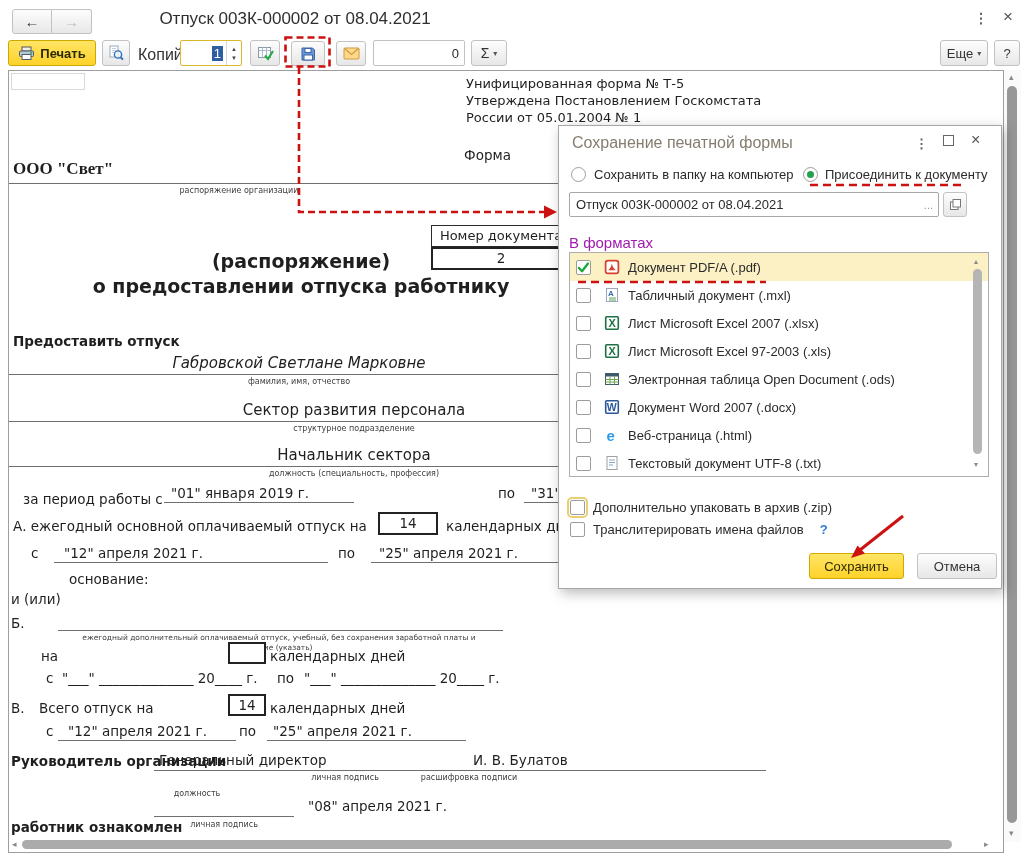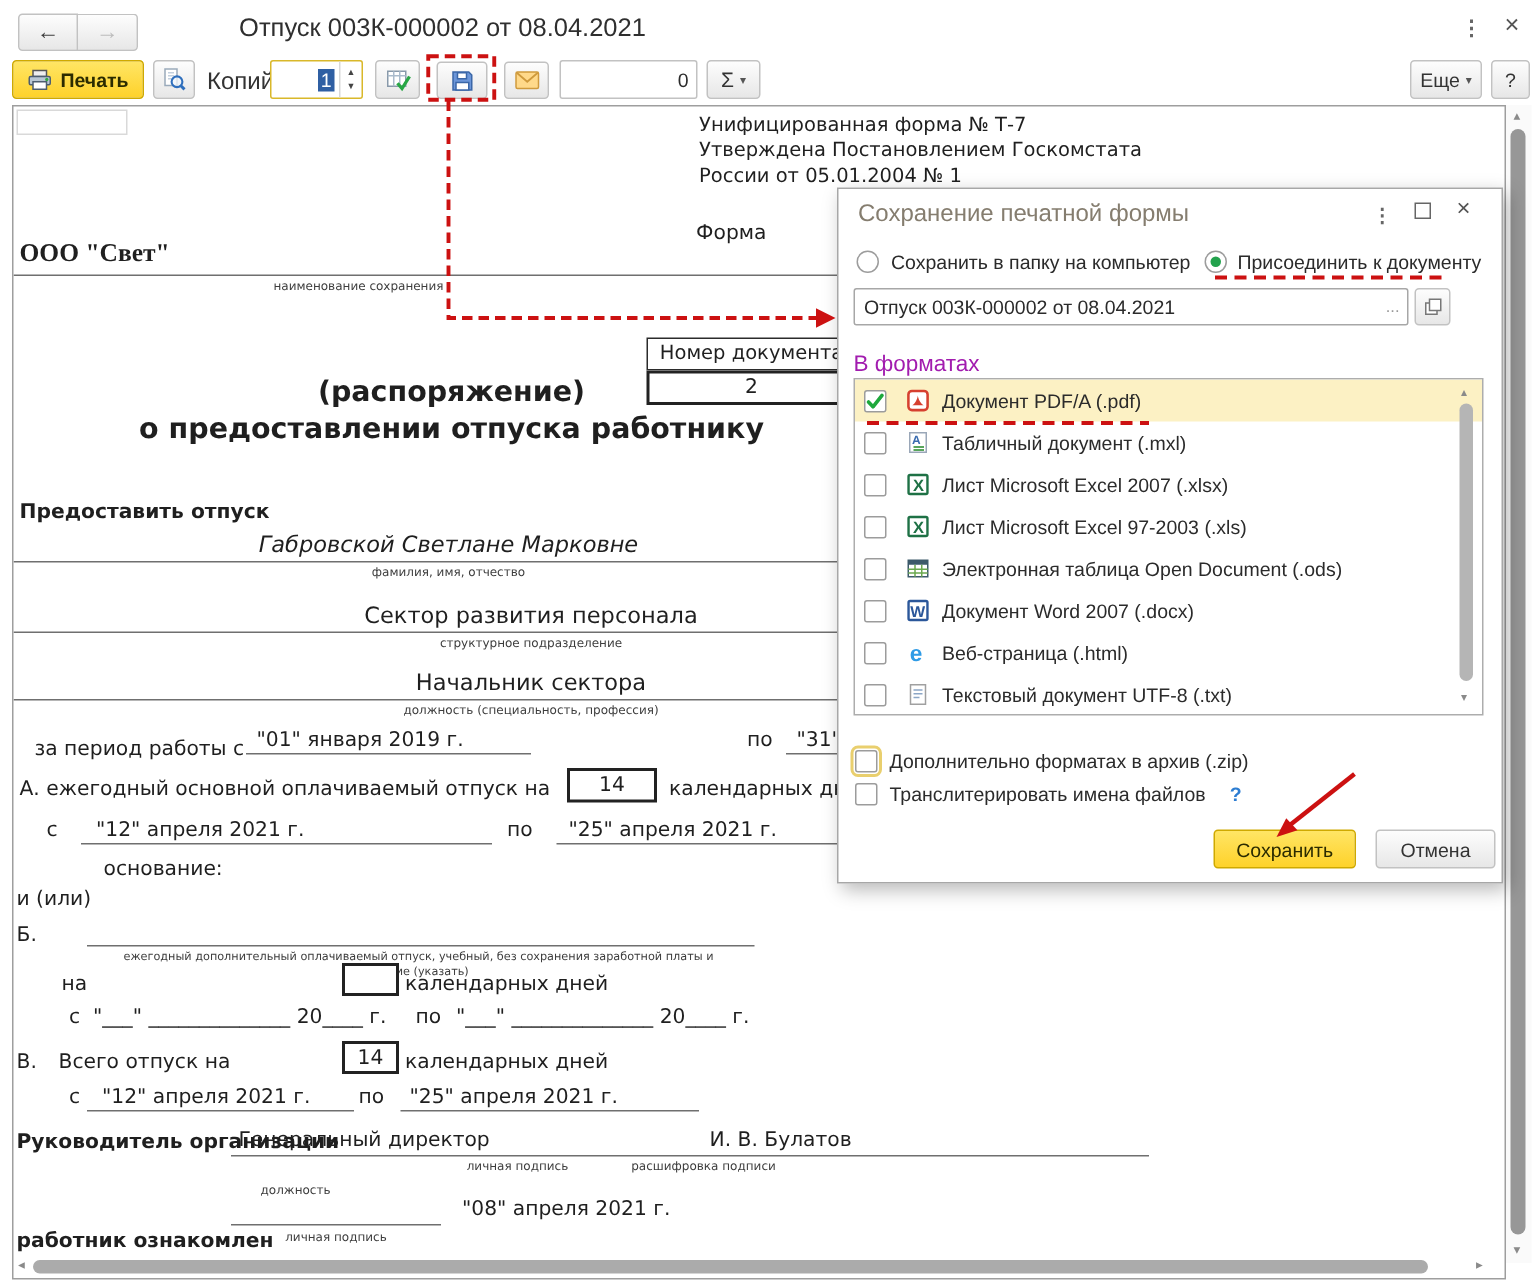--- a/index.html
+++ b/index.html
@@ -138,29 +138,29 @@
   <div class="abs gbtn" style="left:940px;top:40px;width:48px;height:26px;">
     <span>Еще</span>
     <span class="caret">▾</span>
   </div>
   <div class="abs gbtn" style="left:994px;top:40px;width:26px;height:26px;">?</div>
 
   <div class="doc">
     <div class="abs" style="left:2px;top:2px;width:72px;height:15px;border:1px solid #d9d9d9;"></div>
 
     <div class="abs" style="left:457px;top:4px;width:330px;font-size:13px;line-height:17px;">
-      <div>Унифицированная форма № Т-7</div>
+      <div>Унифицированная форма № Т-5</div>
       <div>Утверждена Постановлением Госкомстата</div>
       <div>России от 05.01.2004 № 1</div>
     </div>
     <div class="abs t135" style="left:412px;top:76px;width:90px;text-align:right;">Форма</div>
 
     <div class="abs b" style="left:4px;top:88px;font-family:'Liberation Serif',serif;font-size:17px;">ООО "Свет"</div>
     <div class="abs ul" style="left:0;top:112px;width:757px;"></div>
-    <div class="abs cap" style="left:0;top:115px;width:460px;">наименование сохранения</div>
+    <div class="abs cap" style="left:0;top:115px;width:460px;">распоряжение организации</div>
 
     <div class="abs" style="left:422px;top:154px;width:140px;height:22px;border:1px solid #2b2b2b;box-sizing:border-box;
          text-align:center;font-size:13px;line-height:20px;">Номер документа</div>
     <div class="abs box2" style="left:422px;top:176px;width:140px;height:23px;">2</div>
 
     <div class="abs b c" style="left:0;top:178px;width:584px;font-size:19px;line-height:25px;">
       <div>(распоряжение)</div>
       <div>о предоставлении отпуска работнику</div>
     </div>
 
@@ -363,21 +363,21 @@
           <span class="fmt-label">Текстовый документ UTF-8 (.txt)</span>
         </div>
       </div>
 
     <span class="abs sb-arrow" style="left:415px;top:131px;font-size:8px;">▴</span>
     <div class="abs sb-thumb" style="left:414px;top:143px;width:9px;height:185px;background:#b5b5b5;"></div>
     <span class="abs sb-arrow" style="left:415px;top:334px;font-size:8px;">▾</span>
 
     <div class="abs" style="left:11px;top:374px;display:flex;align-items:center;gap:8px;">
       <span class="cbx focus"></span>
-      <span>Дополнительно форматах в архив (.zip)</span>
+      <span>Дополнительно упаковать в архив (.zip)</span>
     </div>
     <div class="abs" style="left:11px;top:396px;display:flex;align-items:center;gap:8px;">
       <span class="cbx"></span>
       <span>Транслитерировать имена файлов</span>
       <span class="qmark">?</span>
     </div>
 
     <div class="abs ybtn" style="left:250px;top:427px;width:95px;height:26px;">Сохранить</div>
     <div class="abs gbtn" style="left:358px;top:427px;width:80px;height:26px;">Отмена</div>
   </div>

